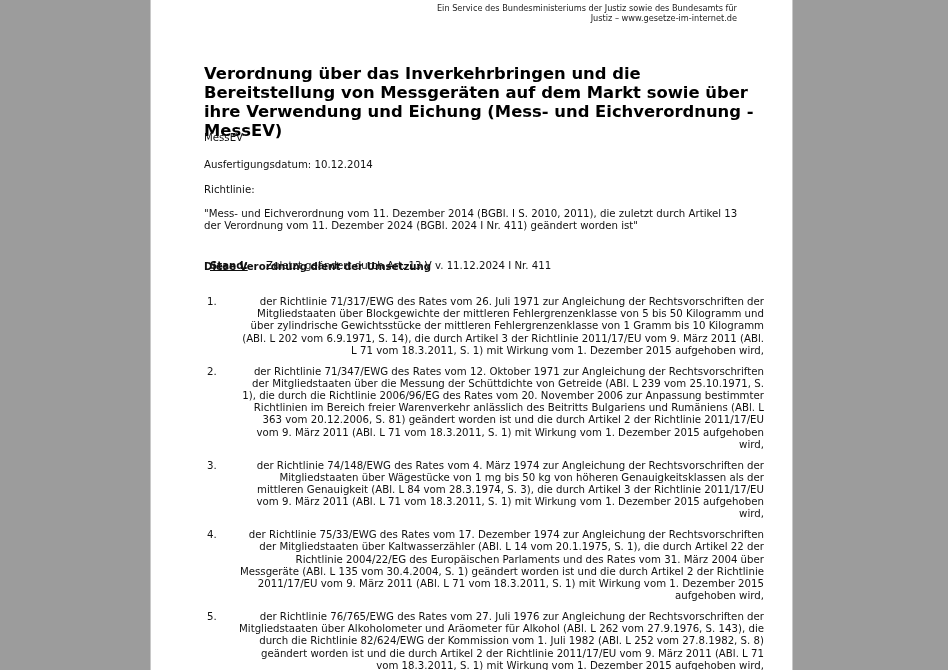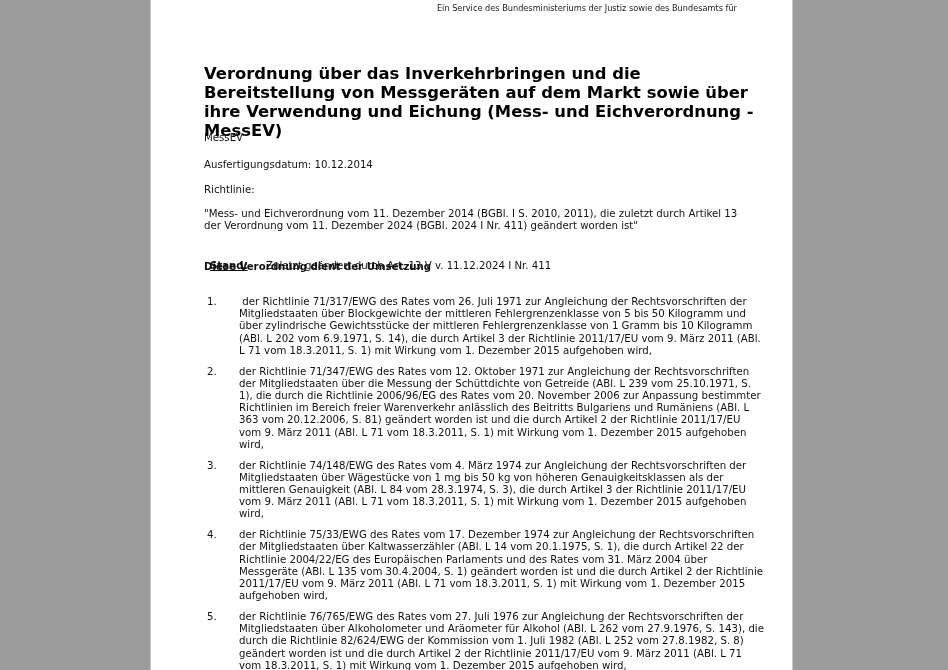--- a/index.html
+++ b/index.html
@@ -92,30 +92,32 @@
     }
     .num {
       width: 35px;
       flex: 0 0 35px;
       padding-left: 3px;
       box-sizing: border-box;
     }
     .item-text {
       flex: 1;
       width: 520px;
+      text-align: right;
     }
   </style>
 </head>
 <body>
 
 <div class="viewer">
   <div class="page">
 
     <div class="header-note">
       <div>Ein Service des Bundesministeriums der Justiz sowie des Bundesamts für</div>
+      <div>Justiz – www.gesetze-im-internet.de</div>
     </div>
 
     <h1 class="title">Verordnung über das Inverkehrbringen und die Bereitstellung von Messgeräten auf dem Markt sowie über ihre Verwendung und Eichung (Mess- und Eichverordnung - MessEV)</h1>
 
     <div class="meta abbr">MessEV</div>
     <div class="meta date">Ausfertigungsdatum: 10.12.2014</div>
     <div class="meta vollzitat-label">Richtlinie:</div>
     <div class="meta vollzitat-text">"Mess- und Eichverordnung vom 11. Dezember 2014 (BGBl. I S. 2010, 2011), die zuletzt durch Artikel 13 der Verordnung vom 11. Dezember 2024 (BGBl. 2024 I Nr. 411) geändert worden ist"</div>
 
     <div class="stand">

